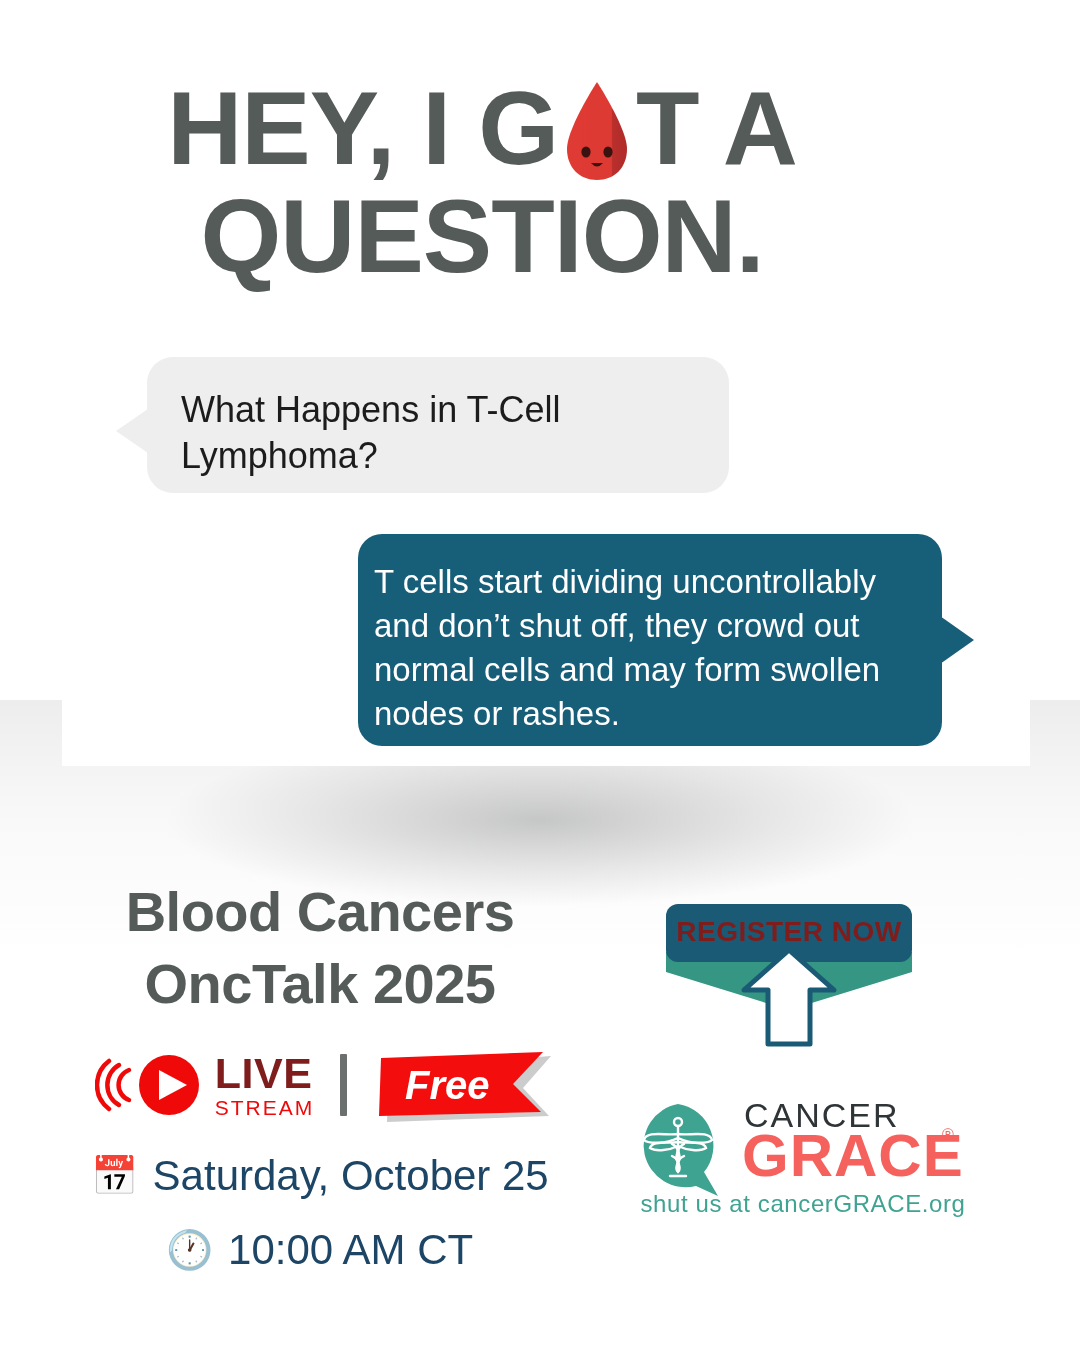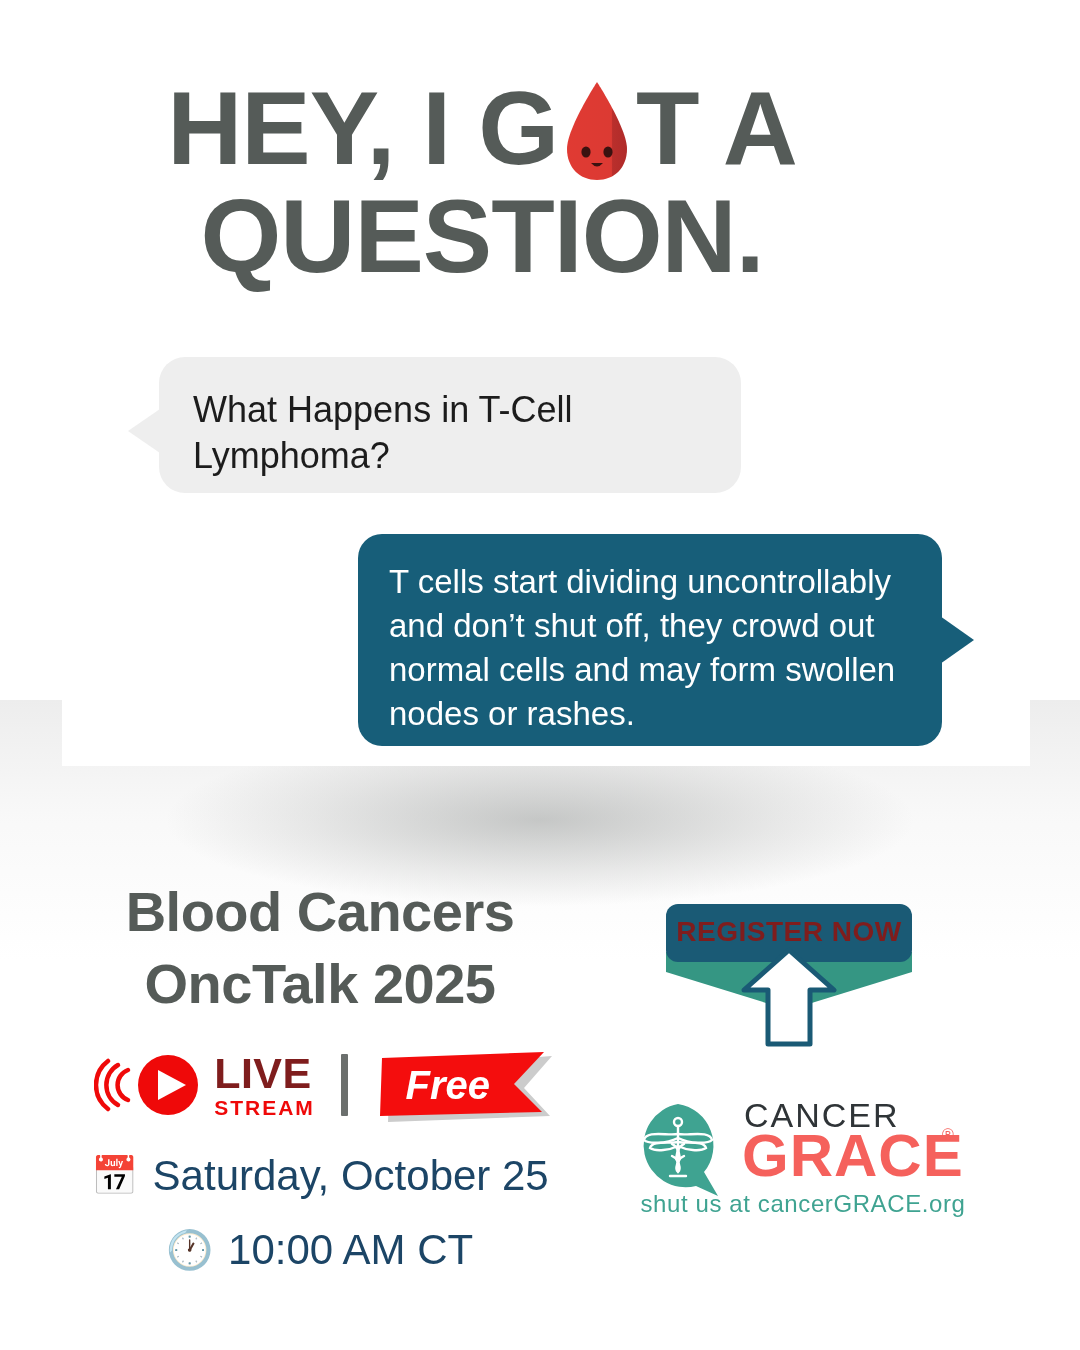--- a/index.html
+++ b/index.html
@@ -58,21 +58,21 @@
     width: 78px;
     height: 104px;
     vertical-align: -22px;
     position: relative;
   }
   .drop-wrap svg { position: absolute; left: 0; top: -6px; }
 
   
   .bubble-q {
     position: absolute;
-    left: 159px;
+    left: 147px;
     top: 357px;
     width: 582px;
     height: 136px;
     background: #eeeeee;
     border-radius: 26px;
     box-sizing: border-box;
     padding: 30px 34px;
     color: #1c1c1c;
     font-size: 36px;
     line-height: 1.28;
@@ -88,21 +88,21 @@
   }
   .bubble-a {
     position: absolute;
     left: 358px;
     top: 534px;
     width: 584px;
     height: 212px;
     background: #175e79;
     border-radius: 24px;
     box-sizing: border-box;
-    padding: 26px 31px;
+    padding: 26px 16px;
     color: #ffffff;
     font-size: 33px;
     line-height: 1.33;
   }
   .bubble-a .tail {
     position: absolute;
     right: -32px;
     top: 82px;
     width: 0; height: 0;
     border-top: 24px solid transparent;
@@ -147,21 +147,21 @@
   .live-text .big {
     display: block;
     color: #7f1d1d;
     font-weight: 800;
     font-size: 43px;
     letter-spacing: 0.5px;
   }
   .live-text .small {
     display: block;
     color: #ef0909;
-    font-weight: 700;
+    font-weight: 400;
     font-size: 21px;
     letter-spacing: 2px;
     margin-top: 2px;
   }
   .free-badge {
     position: relative;
     width: 172px;
     height: 66px;
   }
   .free-badge .label {

